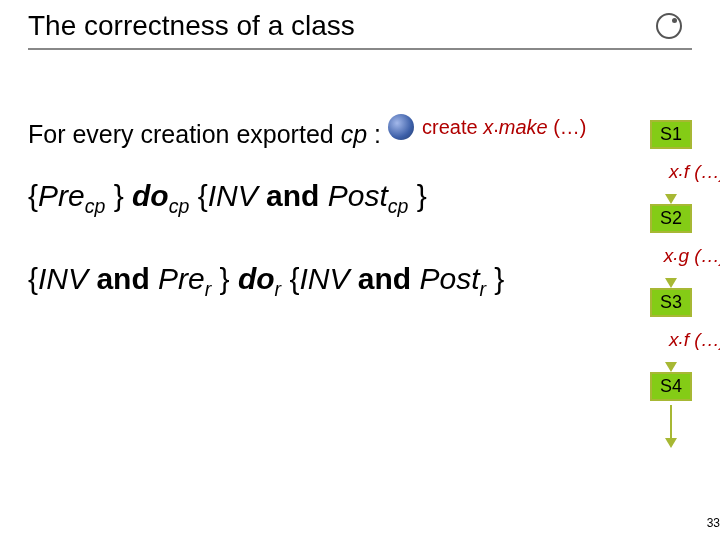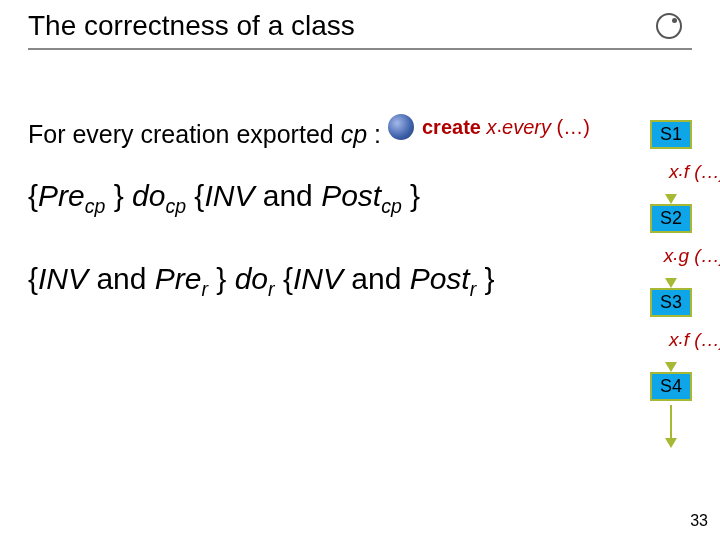--- a/index.html
+++ b/index.html
@@ -69,45 +69,45 @@
     height: 26px;
     background: radial-gradient(circle at 35% 35%, #a3b8ea 0%, #3c5fa8 60%, #233a6a 100%);
     border-radius: 50%;
     margin-right: 8px;
   }
   .create-text {
     font-size: 20px;
     color: #b00000;
     font-family: "Trebuchet MS", sans-serif;
   }
-  .create-text .kw { font-weight: bold; margin-top: 35px; }
+  .create-text .kw { font-weight: normal; margin-top: 35px; }
   .blk {
     font-size: 25px;
     color: #000;
     margin-bottom: 30px;
   }
   .blk.big {
     font-size: 30px;
   }
   .ital { font-style: italic; }
   .sub { font-size: 0.65em; vertical-align: sub; font-style: italic; }
-  .bold { font-weight: normal; }
+  .bold { font-weight: bold; }
   .spacer { height: 14px; }
   .statecol {
     position: absolute;
     top: 0;
     left: 588px;
     width: 110px;
     display: flex;
     flex-direction: column;
     align-items: center;
   }
   .statebox {
     border: 2px solid #a7b834;
-    background: #0ea5e9;
+    background: #84cc16;
     color: #000;
     font-size: 18px;
     padding: 2px 8px;
     text-align: center;
   }
   .edge-lbl {
     font-size: 19px;
     font-style: italic;
     color: #b00000;
     margin: 12px 0 12px 0;
@@ -123,43 +123,43 @@
     width: 0; height: 0;
     border-left: 6px solid transparent;
     border-right: 6px solid transparent;
     border-top: 10px solid #a7b834;
     margin-top: -1px;
   }
   .seg { display:flex; flex-direction:column; align-items:center; }
   .pagenum {
     position: absolute;
     bottom: 10px;
-    right: 12px;
-    font-size: 16px;
+    right: 0;
+    font-size: 12px;
     color: #000;
   }
   .dot { position:relative; top:-2px; }
 </style>
 </head>
 <body>
 
 <div class="slide">
 
   <div class="title-row">
     <div class="title">The correctness of a class</div>
     <div class="logo"></div>
   </div>
   <hr class="hr">
 
   <div class="content">
 
     <div class="create-row">
       <div class="create-ball"></div>
       <div class="create-text">
-        <span class="kw">create</span><span> <span class="ital">x</span><span class="dot">.</span><span class="ital">every</span> (…)</span>
+        <span class="kw">create</span><span> <span class="ital">x</span><span class="dot">.</span><span class="ital">make</span> (…)</span>
       </div>
     </div>
 
     <div class="blk">
       <span>For every creation exported </span><span class="ital">cp</span><span> :</span>
     </div>
 
     <div class="blk big">
       <span>{</span><span class="ital">Pre</span><span class="sub">cp</span><span> } </span><span class="bold ital">do</span><span class="sub">cp</span><span> {</span><span class="ital">INV</span><span class="bold"> and </span><span class="ital">Post</span><span class="sub">cp</span><span> }</span>
     </div>

